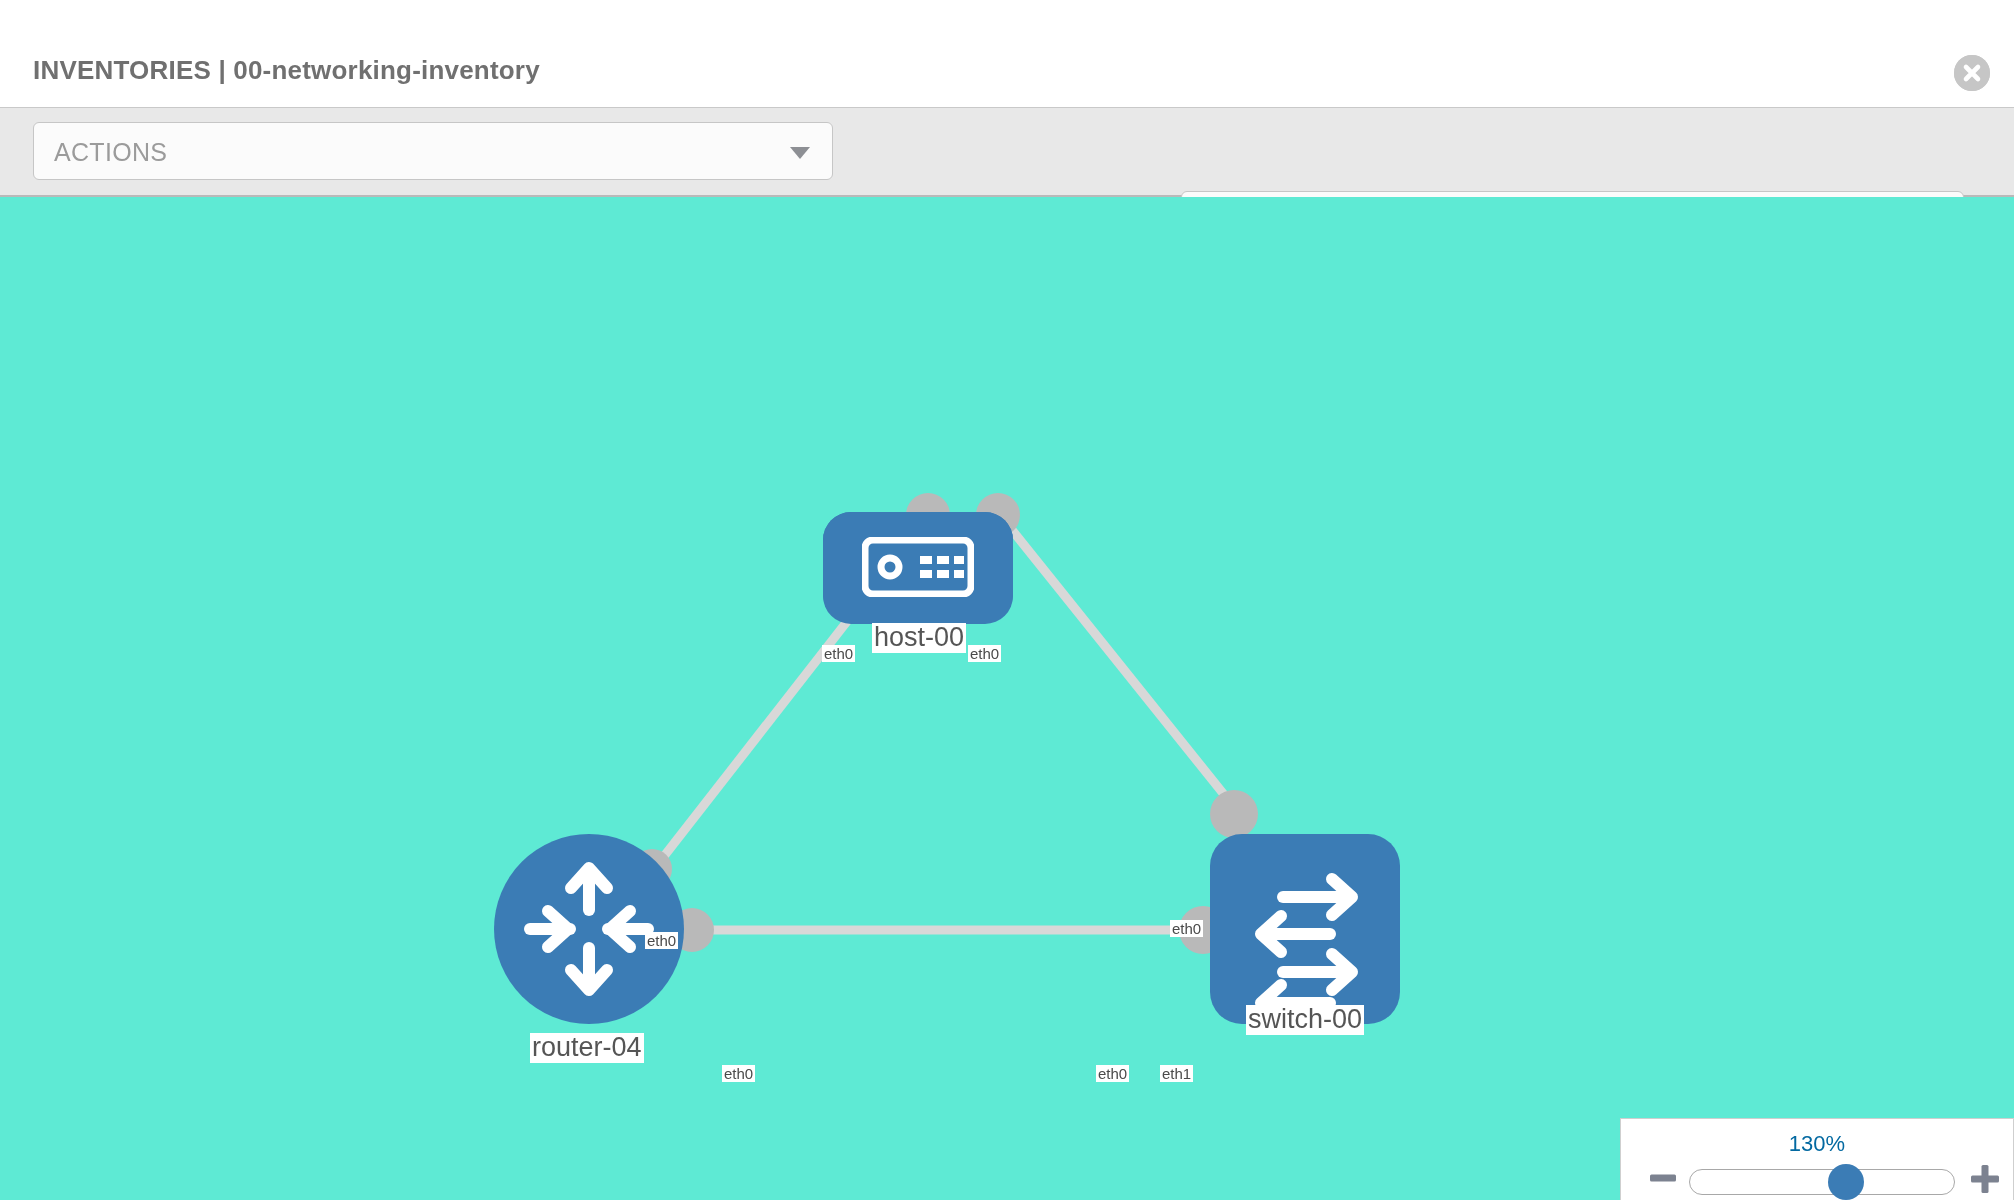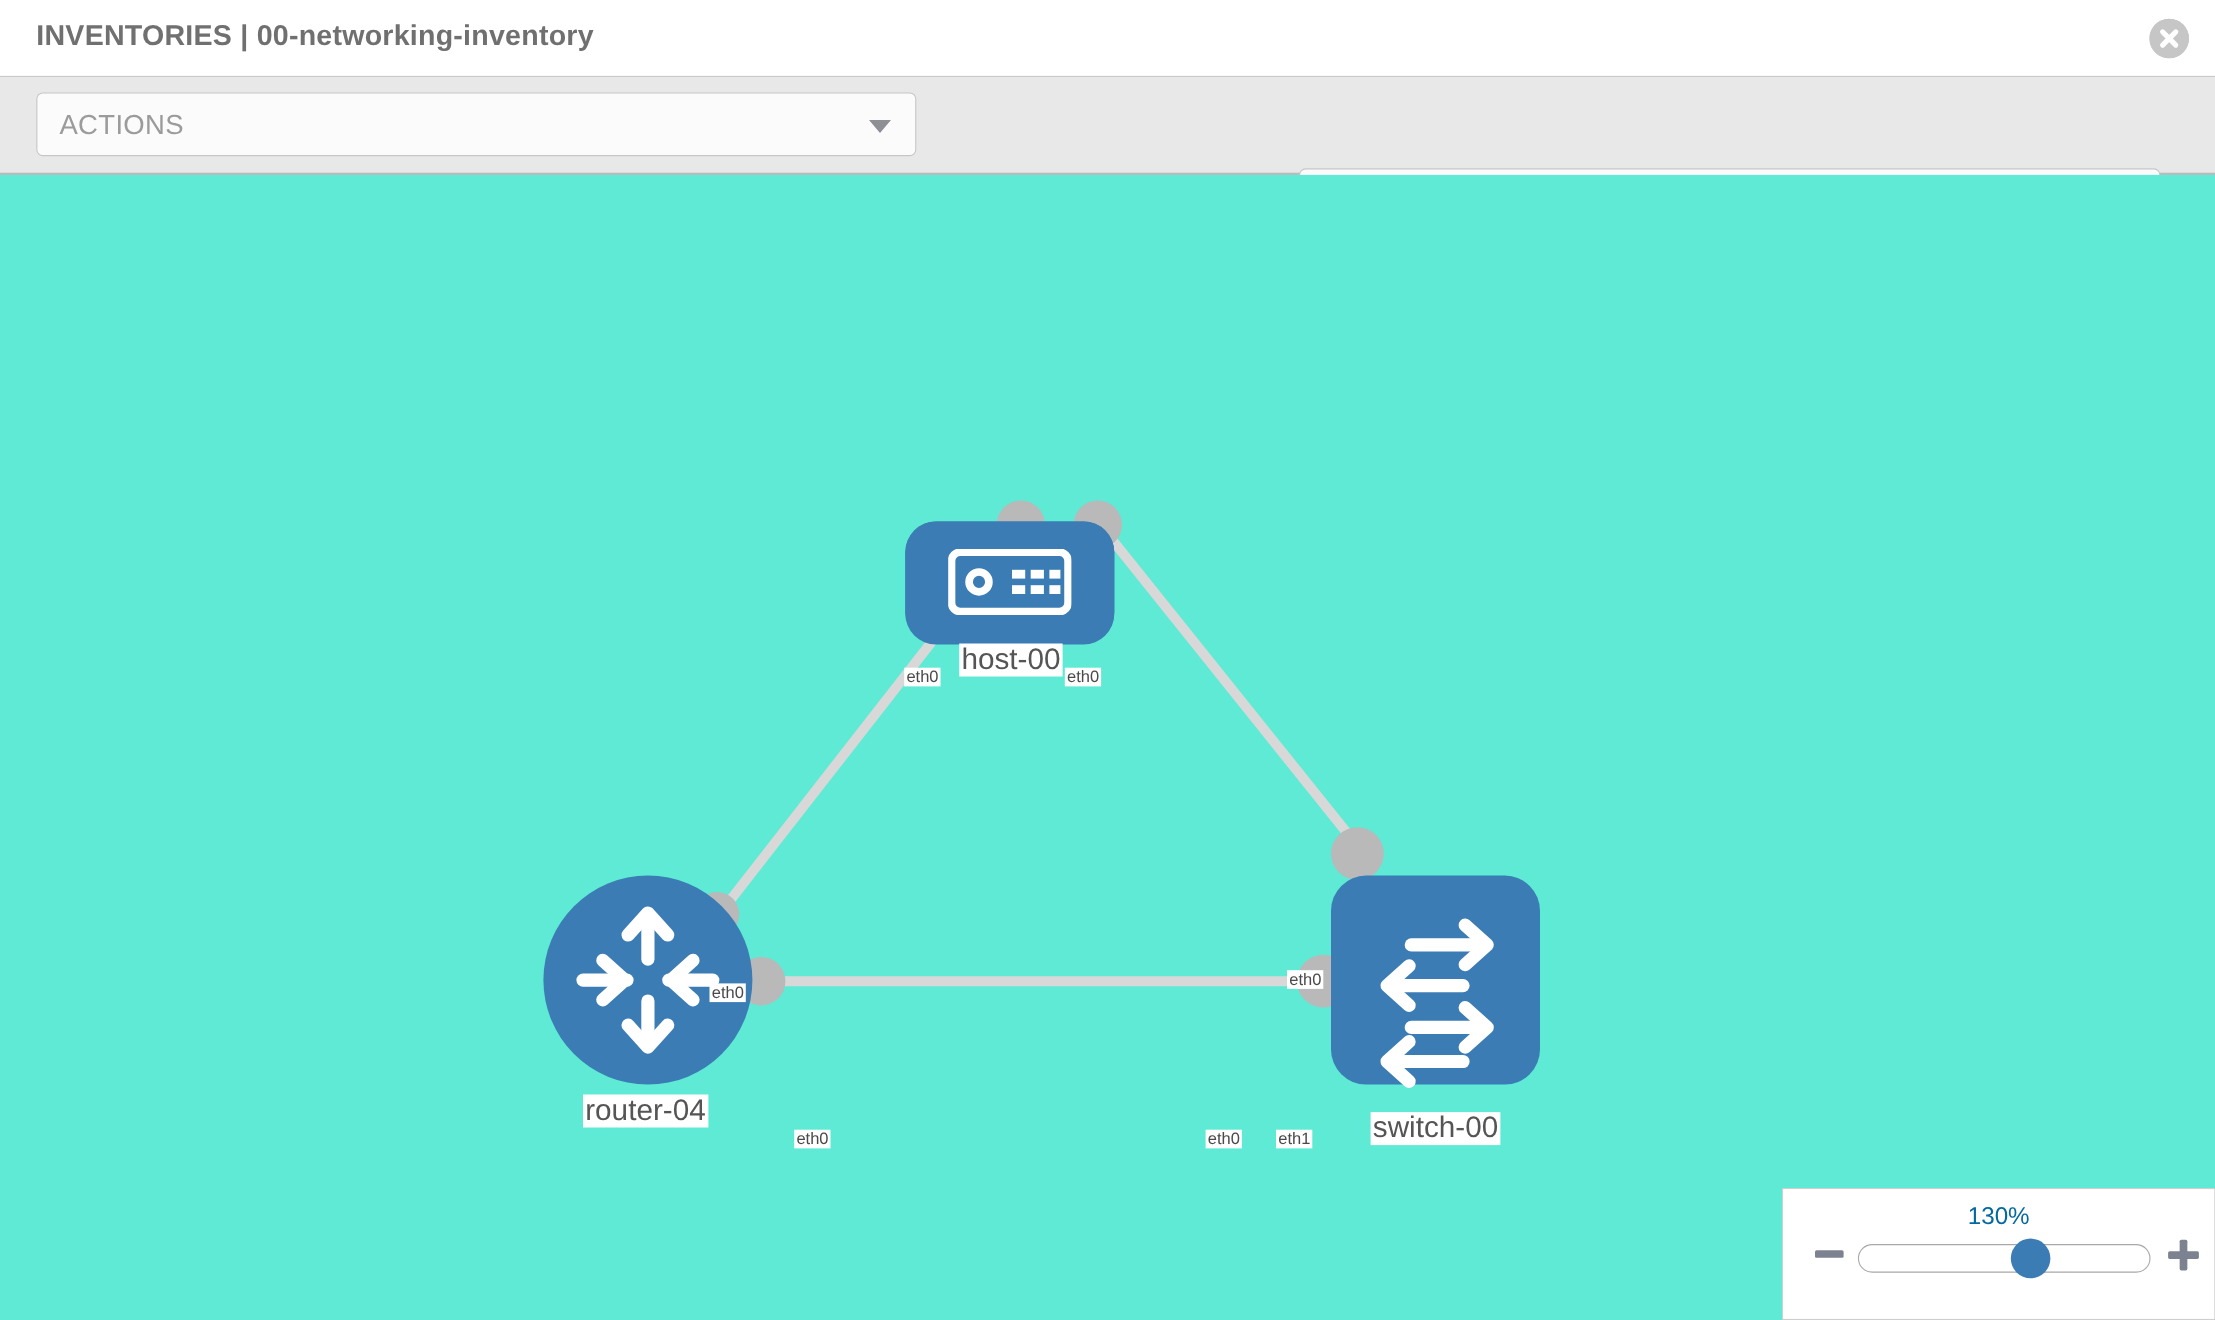--- a/index.html
+++ b/index.html
@@ -10,20 +10,21 @@
     overflow: hidden;
     background: #ffffff;
     font-family: "Liberation Sans", sans-serif;
   }
 
   #app {
     position: relative;
     width: 2014px;
     height: 1092px;
     background: #ffffff;
+    margin-top: 38px;
   }
 
   
   .titlebar {
     position: absolute;
     left: 0; top: 0;
     width: 2014px;
     height: 69px;
     background: #ffffff;
     box-sizing: border-box;
@@ -333,21 +334,21 @@
         <rect x="58" y="33" width="12" height="8"></rect>
         <rect x="75" y="33" width="12" height="8"></rect>
         <rect x="92" y="33" width="10" height="8"></rect>
       </g>
     </svg>
 
     <div class="node-label" style="left:872px; top:426px;">host-00</div>
 
     <div class="node-label" style="left:530px; top:836px;">router-04</div>
 
-    <div class="node-label" style="left:1246px; top:852px;">switch-00</div>
+    <div class="node-label" style="left:1246px; top:808px;">switch-00</div>
 
     <div class="iface-label" style="left:822px; top:448px;">eth0</div>
 
     <div class="iface-label" style="left:968px; top:448px;">eth0</div>
 
     <div class="iface-label" style="left:645px; top:735px;">eth0</div>
 
     <div class="iface-label" style="left:1170px; top:723px;">eth0</div>
 
     <div class="iface-label" style="left:722px; top:868px;">eth0</div>

